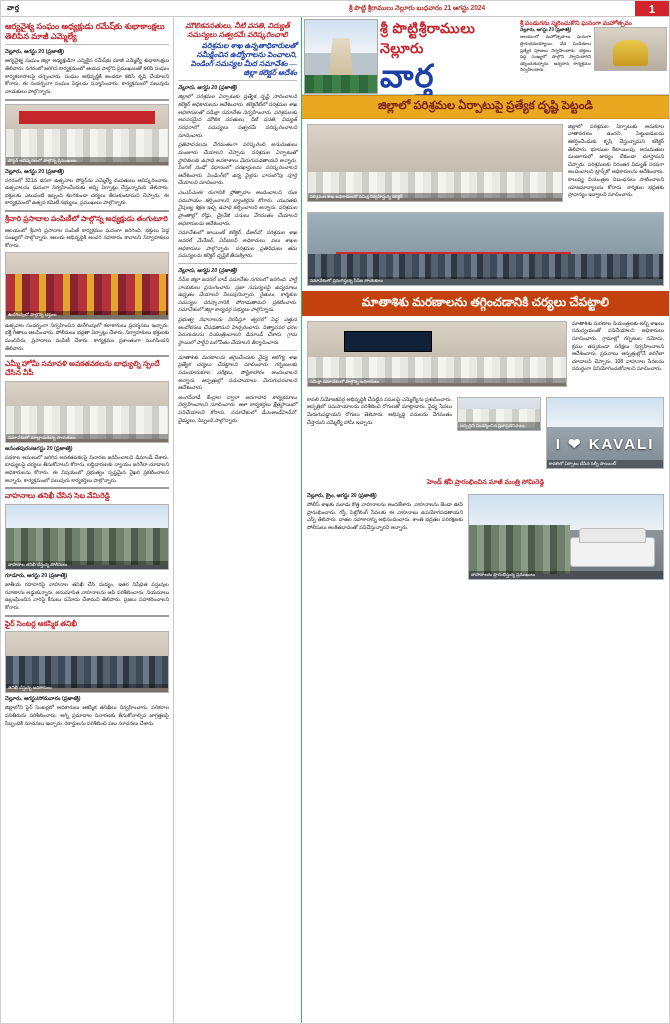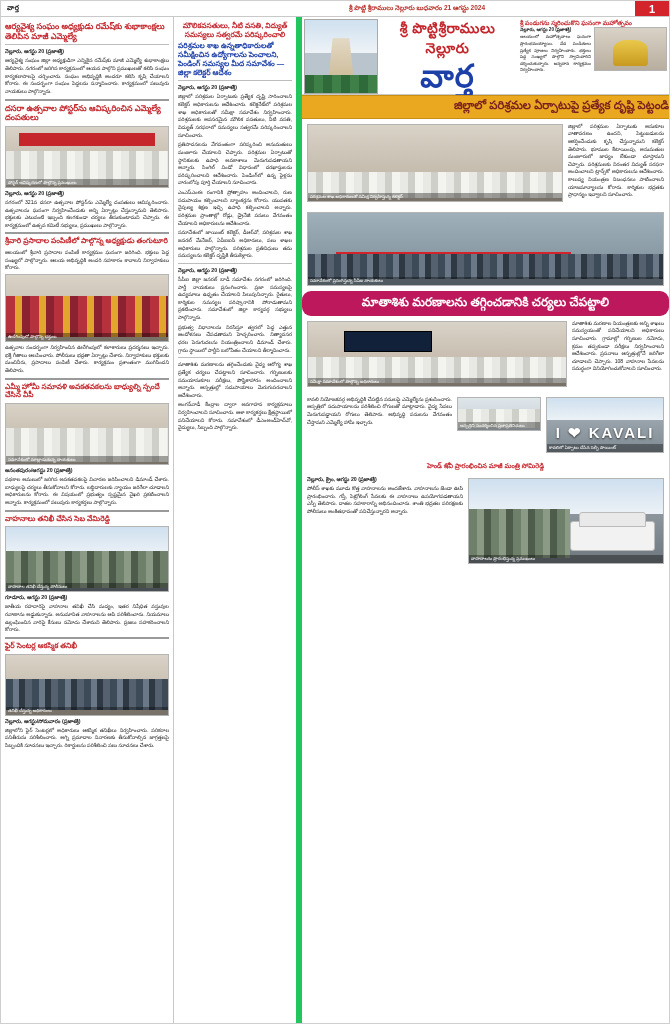--- a/index.html
+++ b/index.html
@@ -37,21 +37,21 @@
     color:#b8322b; font-weight:bold; font-size:6.5px;
   }
   .topstrip .right {
     width:34px; background:#d2242a; color:#fff;
     display:flex; align-items:center; justify-content:center;
     font-weight:bold; font-size:11px;
   }
   
   .body-area { flex:1; display:flex; min-height:0; }
   .col-left  { width:173px; border-right:1px solid #c9c9c9; padding:3px 4px; }
-  .col-mid   { width:128px; border-right:6px solid #22c55e; padding:3px 4px; }
+  .col-mid   { width:128px; border-right:1px solid #22c55e; padding:3px 4px;font-style:italic; }
   .col-right { flex:1; padding:0; display:flex; flex-direction:column; }
 
   
   .hl {                       
     color:#c4262c; font-weight:bold; line-height:1.18;
     font-size:8.2px; margin:2px 0 3px 0;
   }
   .hl.sm { font-size:7.4px; }
   .rule { border-top:1px solid #bdbdbd; margin:3px 0; }
   .rule.thick { border-top:2px solid #9a9a9a; }
@@ -79,38 +79,38 @@
   .masthead {
     display:flex; align-items:stretch;
     border-bottom:1px solid #c9c9c9;
     background:#fff;
     padding:2px 2px 0 2px;
   }
   .mh-photo {
     width:74px; border:1px solid #aaa; position:relative; overflow:hidden;
     background:#b9c4cc;
   }
-  .mh-title { flex:1; text-align:center; padding:1px 2px 0 2px; }
+  .mh-title { flex:1; text-align:left; padding:1px 2px 0 2px; }
   .mh-title .t1 { color:#c4262c; font-weight:bold; font-size:14px; letter-spacing:.5px; }
   .mh-title .t2 {
     color:#1c3fa8; font-weight:bold; font-size:32px; line-height:1.05;
     letter-spacing:1px;
   }
   .banner {
     background:#e9a820;
     color:#7b1f1f; font-weight:bold;
-    font-size:11.5px; text-align:right;
+    font-size:11.5px; text-align:center;
     padding:3px 0;
     border-top:1px solid #c98f12; border-bottom:1px solid #c98f12;
   }
   .redbar {
     background:#d2242a; color:#fff; font-weight:bold;
     font-size:12px; text-align:center; padding:4px 0;
   }
-  .redbar.alt { background:#be185d;border-radius:9px; }
+  .redbar.alt { background:#c2410c; }
   .subhead {
     color:#c4262c; font-weight:bold; text-align:center;
     font-size:6.6px; line-height:1.45; padding:3px 6px;
   }
   .rcol-pad { padding:3px 5px; }
   .two { display:flex; gap:5px; }
   .two > div { flex:1; }
   
   .sky { position:absolute; left:0; right:0; top:0; height:45%; background:linear-gradient(#cfe0ef,#eef3f7); }
   .ground { position:absolute; left:0; right:0; bottom:0; height:58%; background:linear-gradient(#8e9aa3,#6d7780); }
@@ -168,21 +168,20 @@
   <div class="body-area">
 
     <div class="col-left">
 
       <div class="hl">ఆర్యవైశ్య సంఘం అధ్యక్షుడు రమేష్‌కు శుభాకాంక్షలు తెలిపిన మాజీ ఎమ్మెల్యే</div>
       <div class="rule"></div>
       <div class="dateline">నెల్లూరు, ఆగస్టు 20 (ప్రజాశక్తి)</div>
       <div class="para">ఆర్యవైశ్య సంఘం జిల్లా అధ్యక్షుడిగా ఎన్నికైన రమేష్‌కు మాజీ ఎమ్మెల్యే శుభాకాంక్షలు తెలిపారు. నగరంలో జరిగిన కార్యక్రమంలో ఆయన పాల్గొని ప్రముఖులతో కలిసి సంఘం కార్యకలాపాలపై చర్చించారు. సంఘం అభివృద్ధికి అందరూ కలిసి కృషి చేయాలని కోరారు. ఈ సందర్భంగా సంఘం పెద్దలను సన్మానించారు. కార్యక్రమంలో పలువురు నాయకులు పాల్గొన్నారు.</div>
 
       <div class="rule thick"></div>
-      <div class="hl">దసరా ఉత్సవాల పోస్టర్‌ను ఆవిష్కరించిన ఎమ్మెల్యే దంపతులు</div>
 
       <div class="photo" style="height:62px">
         <div class="scene">
           <div class="wall"></div>
           <div class="banner-red-sm"></div>
           <div class="whitecrowd"></div>
         </div>
         <div class="cap">పోస్టర్ ఆవిష్కరణలో పాల్గొన్న ప్రముఖులు</div>
       </div>
       <div class="dateline">నెల్లూరు, ఆగస్టు 20 (ప్రజాశక్తి)</div>
@@ -239,21 +238,21 @@
         <div class="cap">తనిఖీ చేస్తున్న అధికారులు</div>
       </div>
       <div class="dateline">నెల్లూరు, ఆగస్టు/సోమవారం (ప్రజాశక్తి)</div>
       <div class="para">జిల్లాలోని ఫైర్ సెంటర్లలో అధికారులు ఆకస్మిక తనిఖీలు నిర్వహించారు. పరికరాల పనితీరును పరిశీలించారు. అగ్ని ప్రమాదాల నివారణకు తీసుకోవాల్సిన జాగ్రత్తలపై సిబ్బందికి సూచనలు ఇచ్చారు. రికార్డులను పరిశీలించి పలు సూచనలు చేశారు.</div>
 
     </div>
 
     <div class="col-mid">
 
       <div class="hl sm" style="text-align:center">మౌలికవసతులు, నీటి వసతి, విద్యుత్ సమస్యలు సత్వరమే పరిష్కరించాలి</div>
-      <div class="hl sm" style="text-align:left;color:#1c3fa8">పరిశ్రమల శాఖ ఉన్నతాధికారులతో సమీక్షించిన ఉద్యోగాలను పెంచాలని, పెండింగ్ సమస్యల మీద సమావేశం — జిల్లా కలెక్టర్ ఆదేశం</div>
+      <div class="hl sm" style="text-align:right;color:#1c3fa8">పరిశ్రమల శాఖ ఉన్నతాధికారులతో సమీక్షించిన ఉద్యోగాలను పెంచాలని, పెండింగ్ సమస్యల మీద సమావేశం — జిల్లా కలెక్టర్ ఆదేశం</div>
       <div class="rule"></div>
       <div class="dateline">నెల్లూరు, ఆగస్టు 20 (ప్రజాశక్తి)</div>
       <div class="para">జిల్లాలో పరిశ్రమల ఏర్పాటుకు ప్రత్యేక దృష్టి సారించాలని కలెక్టర్ అధికారులను ఆదేశించారు. కలెక్టరేట్‌లో పరిశ్రమల శాఖ అధికారులతో సమీక్షా సమావేశం నిర్వహించారు. పరిశ్రమలకు అవసరమైన మౌలిక వసతులు, నీటి వసతి, విద్యుత్ సరఫరాలో సమస్యలు సత్వరమే పరిష్కరించాలని సూచించారు.</div>
       <div class="para">ప్రతిపాదనలను వేగవంతంగా పరిష్కరించి అనుమతులు మంజూరు చేయాలని చెప్పారు. పరిశ్రమల ఏర్పాటుతో స్థానికులకు ఉపాధి అవకాశాలు మెరుగుపడతాయని అన్నారు. సింగిల్ విండో విధానంలో దరఖాస్తులను పరిష్కరించాలని ఆదేశించారు. పెండింగ్‌లో ఉన్న ఫైళ్లను వారంలోపు పూర్తి చేయాలని సూచించారు.</div>
       <div class="para">ఎంఎస్ఎంఈ రంగానికి ప్రోత్సాహం అందించాలని, రుణ సదుపాయం కల్పించాలని బ్యాంకర్లను కోరారు. యువతకు నైపుణ్య శిక్షణ ఇచ్చి ఉపాధి కల్పించాలని అన్నారు. పరిశ్రమల ప్రాంతాల్లో రోడ్లు, డ్రైనేజీ పనులు వేగవంతం చేయాలని అధికారులను ఆదేశించారు.</div>
       <div class="para">సమావేశంలో జాయింట్ కలెక్టర్, డీఆర్‌వో, పరిశ్రమల శాఖ జనరల్ మేనేజర్, ఏపీఐఐసీ అధికారులు, పలు శాఖల అధికారులు పాల్గొన్నారు. పరిశ్రమల ప్రతినిధులు తమ సమస్యలను కలెక్టర్ దృష్టికి తీసుకెళ్లారు.</div>
       <div class="rule"></div>
       <div class="dateline">నెల్లూరు, ఆగస్టు 20 (ప్రజాశక్తి)</div>
       <div class="para">సీపీఐ జిల్లా జనరల్ బాడీ సమావేశం నగరంలో జరిగింది. పార్టీ నాయకులు ప్రసంగించారు. ప్రజా సమస్యలపై ఉద్యమాలు ఉధృతం చేయాలని పిలుపునిచ్చారు. రైతులు, కార్మికుల సమస్యల పరిష్కారానికి పోరాడుతామని ప్రకటించారు. సమావేశంలో జిల్లా కార్యవర్గ సభ్యులు పాల్గొన్నారు.</div>
       <div class="para">ప్రభుత్వ విధానాలను నిరసిస్తూ త్వరలో పెద్ద ఎత్తున ఆందోళనలు చేపడతామని హెచ్చరించారు. నిత్యావసర ధరల పెరుగుదలను నియంత్రించాలని డిమాండ్ చేశారు. గ్రామ స్థాయిలో పార్టీని బలోపేతం చేయాలని తీర్మానించారు.</div>
@@ -344,21 +343,21 @@
           <div style="flex:0 0 84px">
             <div class="photo" style="height:34px">
               <div class="scene">
                 <div class="wall" style="background:linear-gradient(#dfe6ea,#c3cdd3)"></div>
                 <div class="whitecrowd" style="height:62%"></div>
               </div>
               <div class="cap">ఆస్పత్రిని సందర్శించిన ప్రజాప్రతినిధులు</div>
             </div>
           </div>
           <div style="flex:0 0 118px">
-            <div class="photo" style="height:56px">
+            <div class="photo" style="height:72px">
               <div class="scene">
                 <div class="sky"></div>
                 <div class="ground" style="background:linear-gradient(#9aa4ac,#7e8a93)"></div>
                 <div class="kavali">I ❤ KAVALI</div>
               </div>
               <div class="cap">కావలిలో ఏర్పాటు చేసిన సెల్ఫీ పాయింట్</div>
             </div>
           </div>
         </div>
       </div>

